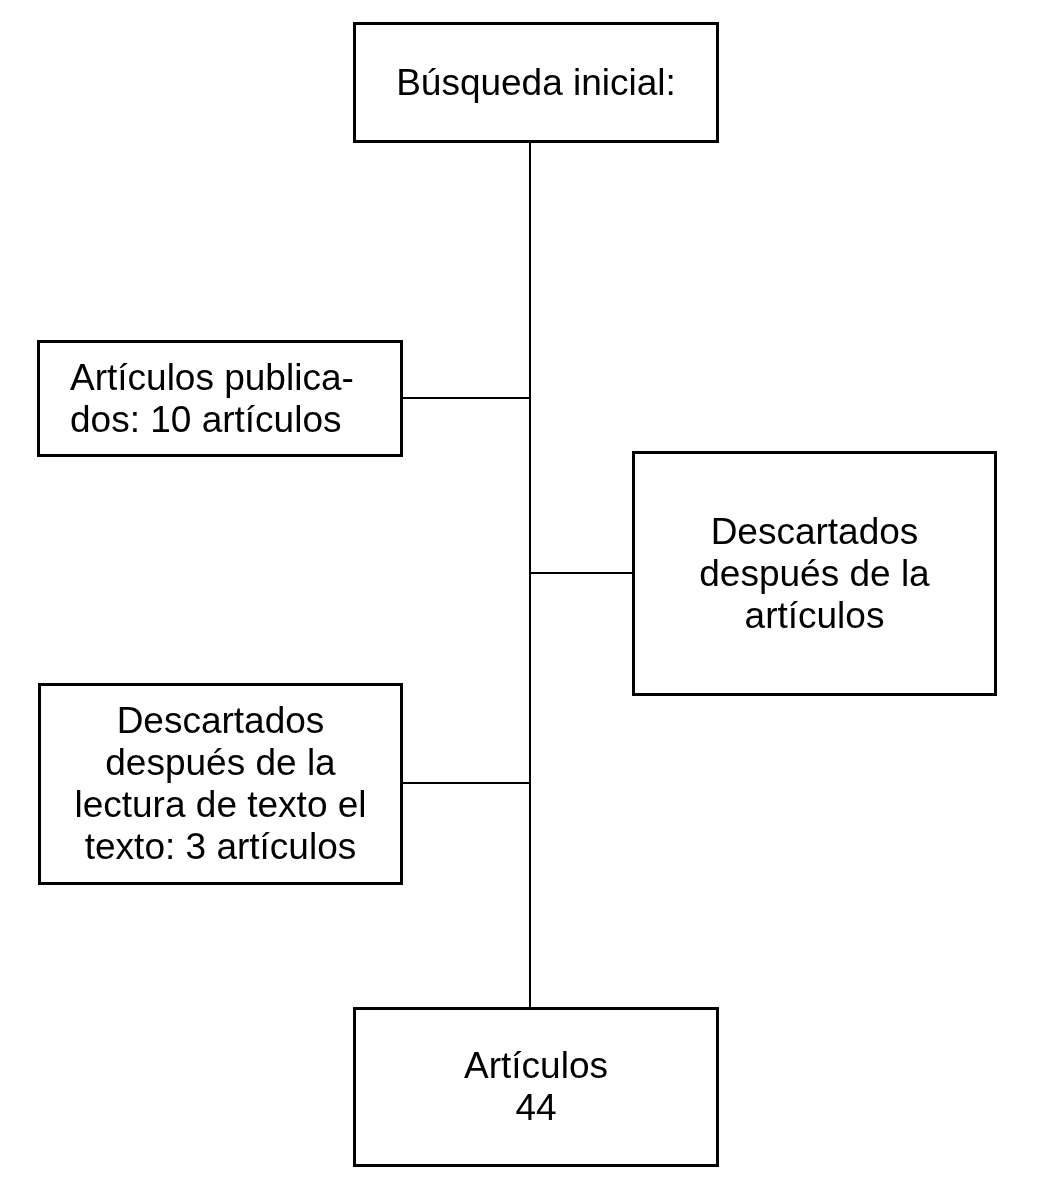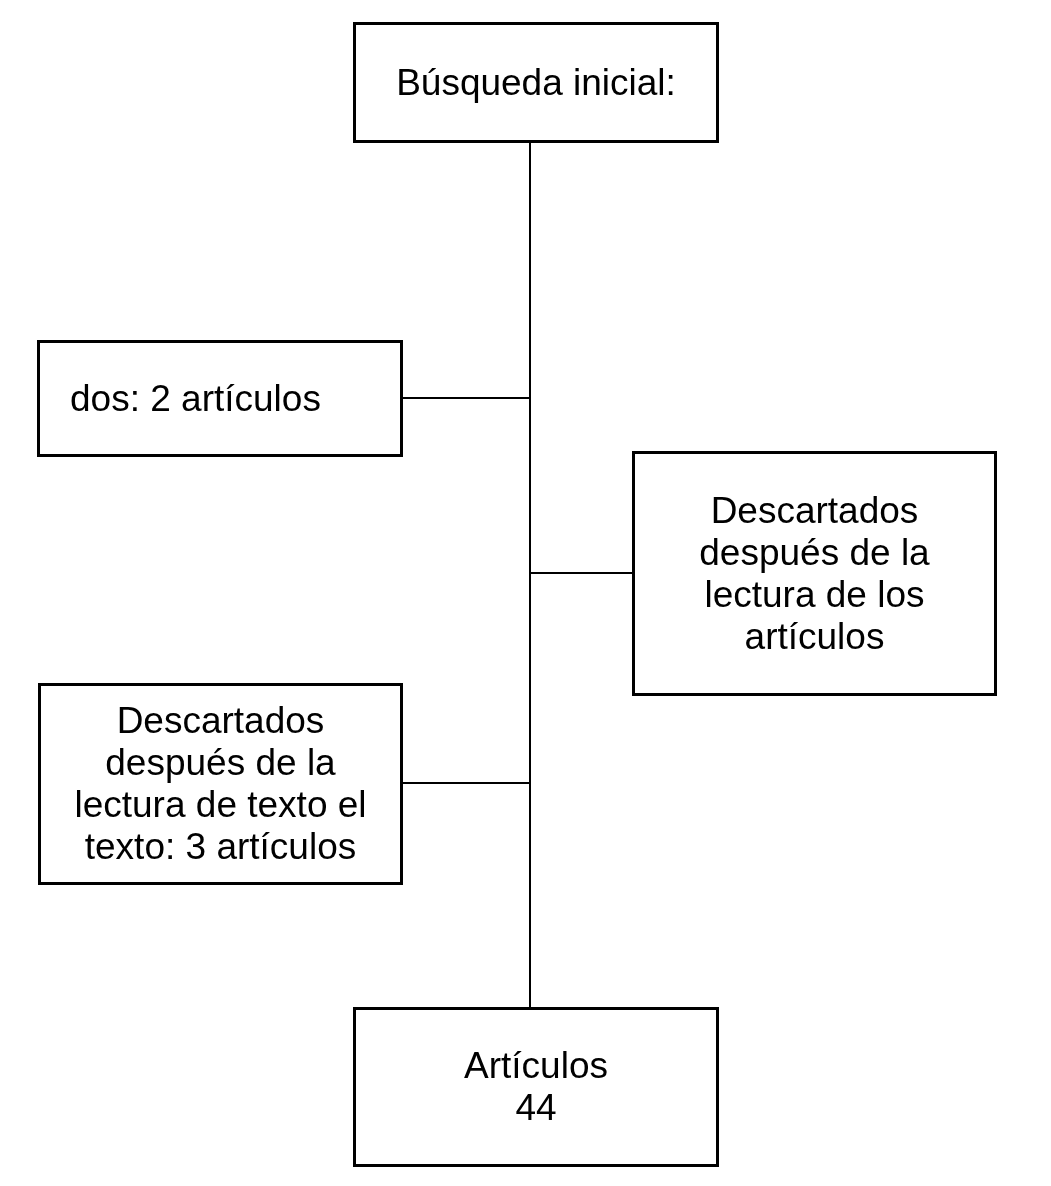--- a/index.html
+++ b/index.html
@@ -59,27 +59,27 @@
   <div class="connector" id="connector-main-vertical"></div>
   <div class="connector" id="connector-published"></div>
   <div class="connector" id="connector-abstracts"></div>
   <div class="connector" id="connector-full-text"></div>
 
   <div class="box" id="box-initial-search">
     <span class="line-text">Búsqueda inicial:</span>
   </div>
 
   <div class="box align-left" id="box-published-articles">
-    <span class="line-text">dos: 2 artículos</span>
+    <span class="line-text">Artículos publica-</span>
+    <span class="line-text">dos: 10 artículos</span>
   </div>
 
   <div class="box" id="box-discarded-abstracts">
     <span class="line-text">Descartados</span>
     <span class="line-text">después de la</span>
-    <span class="line-text">lectura de los</span>
     <span class="line-text">artículos</span>
   </div>
 
   <div class="box" id="box-discarded-full-text">
     <span class="line-text">Descartados</span>
     <span class="line-text">después de la</span>
     <span class="line-text">lectura de texto el</span>
     <span class="line-text">texto: 3 artículos</span>
   </div>
 

